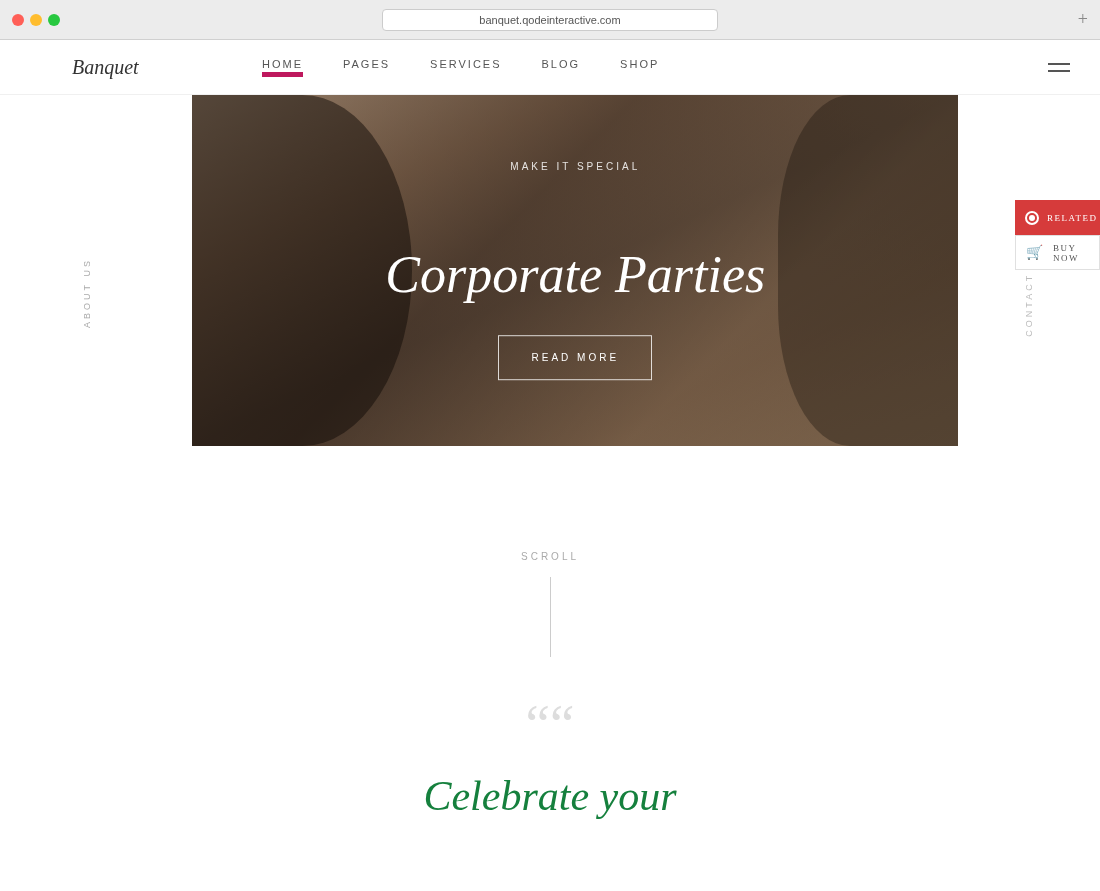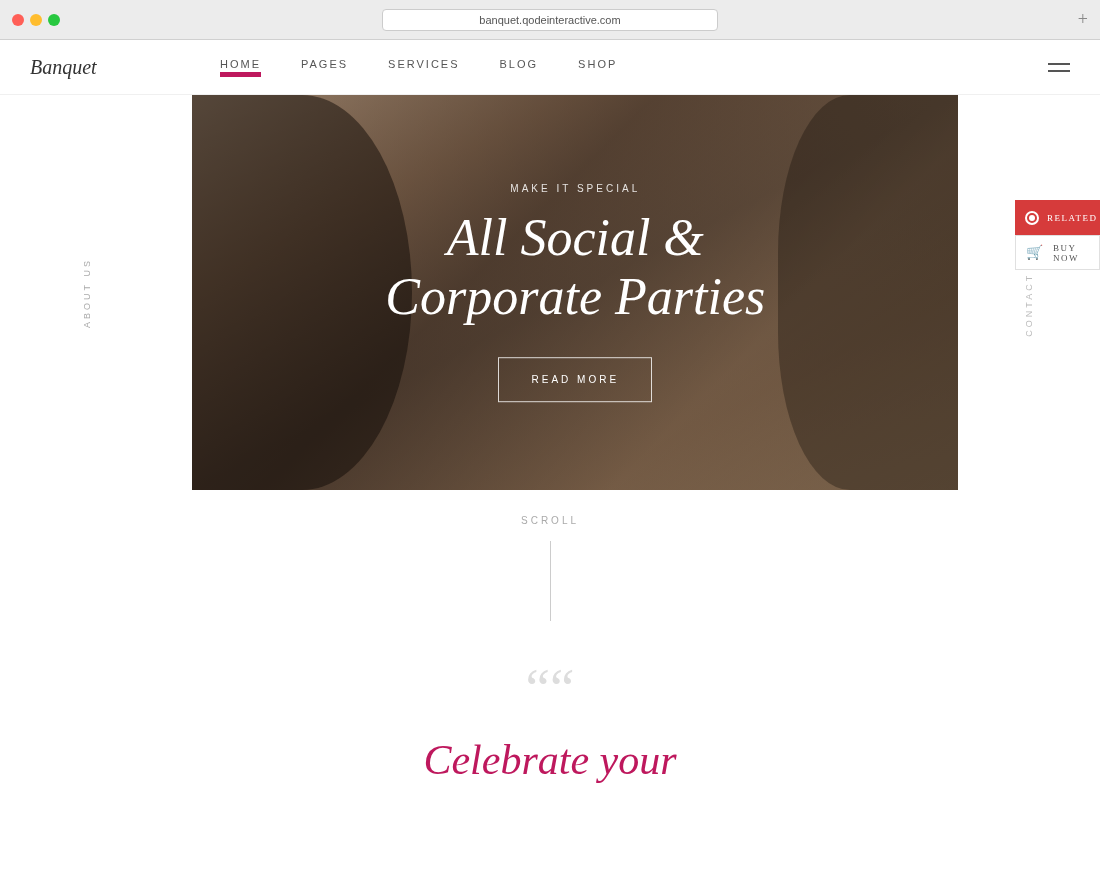--- a/index.html
+++ b/index.html
@@ -84,20 +84,21 @@
       position: relative;
       z-index: 10;
     }
 
     .nav-logo {
       font-family: 'Georgia', serif;
       font-style: italic;
       font-size: 20px;
       color: #333;
       width: 130px;
+      margin-left: 42px;
     }
 
     .nav-links {
       display: flex;
       gap: 40px;
       margin-left: 60px;
     }
 
     .nav-link {
       font-family: Arial, sans-serif;
@@ -124,21 +125,21 @@
     .hamburger-line {
       width: 22px;
       height: 2px;
       background: #555;
     }
 
     
     .hero {
       position: relative;
       width: 810px;
-      height: 395px;
+      height: 351px;
       margin-left: 60px;
       overflow: hidden;
     }
 
     .hero-content {
       position: absolute;
       top: 50%;
       left: 50%;
       transform: translate(-50%, -50%);
       text-align: center;
@@ -255,20 +256,21 @@
       background: #fff;
     }
 
     .scroll-label {
       font-family: Arial, sans-serif;
       font-size: 10px;
       letter-spacing: 3px;
       text-transform: uppercase;
       color: #aaa;
       margin-bottom: 15px;
+      margin-top: 36px;
     }
 
     .scroll-line {
       width: 1px;
       height: 80px;
       background: #ccc;
     }
 
     
     .quote-section {
@@ -285,21 +287,21 @@
       color: #ddd;
       line-height: 0.8;
       font-family: Georgia, serif;
       margin-bottom: 20px;
     }
 
     .quote-text {
       font-family: 'Georgia', serif;
       font-style: italic;
       font-size: 42px;
-      color: #be185d;
+      color: #15803d;
       text-align: left;
     }
 
     
     .hero-people {
       position: absolute;
       inset: 0;
       background:
         
         linear-gradient(
@@ -355,21 +357,21 @@
       <div class="hero-people"></div>
 
       <div style="position:absolute;inset:0;background:linear-gradient(135deg, rgba(40,25,15,0.3) 0%, rgba(20,10,5,0.55) 40%, rgba(50,35,20,0.35) 70%, rgba(30,20,10,0.4) 100%);"></div>
 
       <div style="position:absolute;left:0;top:0;width:220px;height:100%;background:rgba(15,10,5,0.5);border-radius:0 60% 60% 0;"></div>
       <div style="position:absolute;right:0;top:0;width:180px;height:100%;background:rgba(20,13,8,0.35);border-radius:40% 0 0 40%;"></div>
 
       <div class="hero-content">
         <div class="hero-subtitle">MAKE IT SPECIAL</div>
         <div class="hero-title">
-          <span>All Social &amp;</span><br>
+          <br>
           <span>Corporate Parties</span>
         </div>
         <a class="hero-button">READ MORE</a>
       </div>
     </div>
 
     <div style="position: relative; width: 150px; height: 395px; display: flex; align-items: center; justify-content: center;">
       <div style="writing-mode: vertical-rl; transform: rotate(180deg); font-family: Arial, sans-serif; font-size: 9px; letter-spacing: 3px; text-transform: uppercase; color: #bbb;">CONTACT US</div>
     </div>
 

